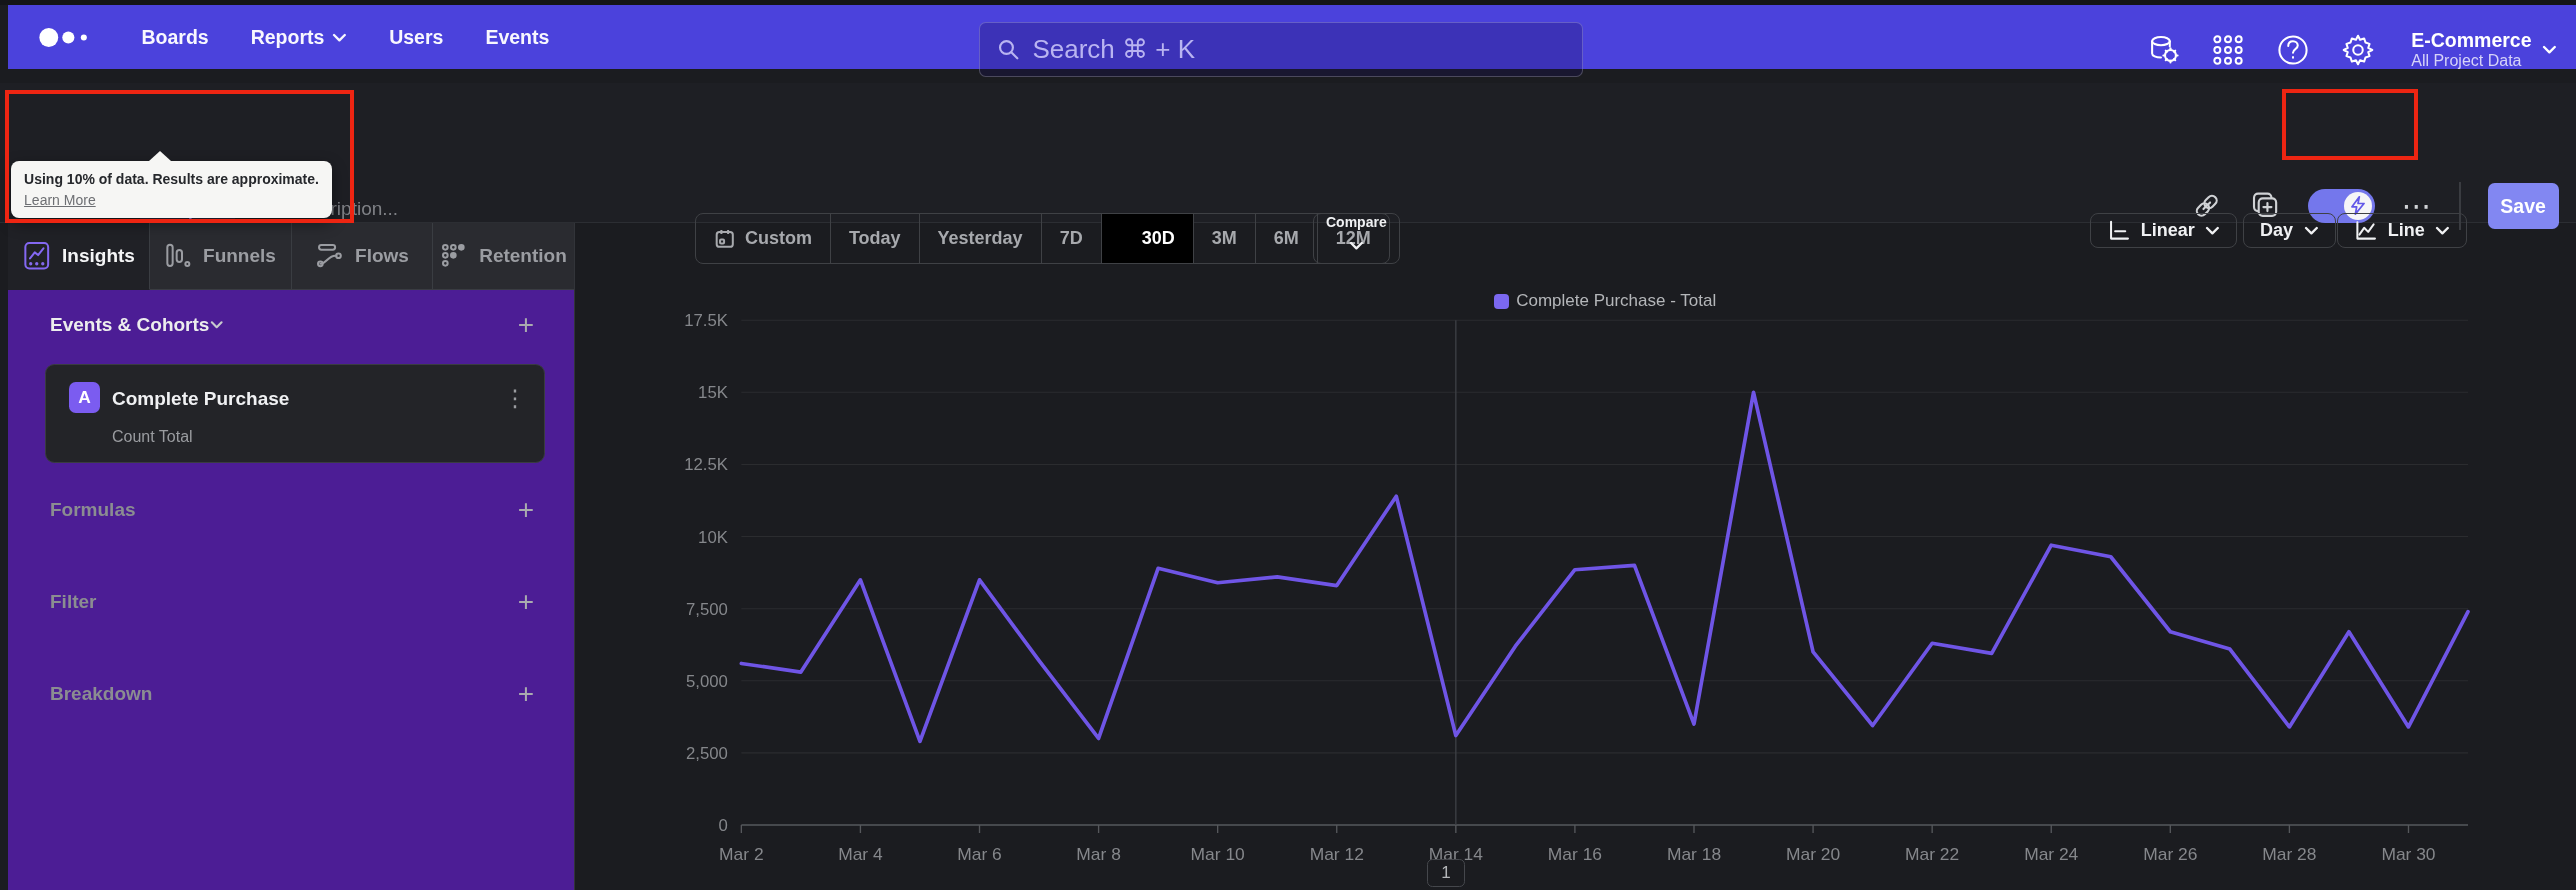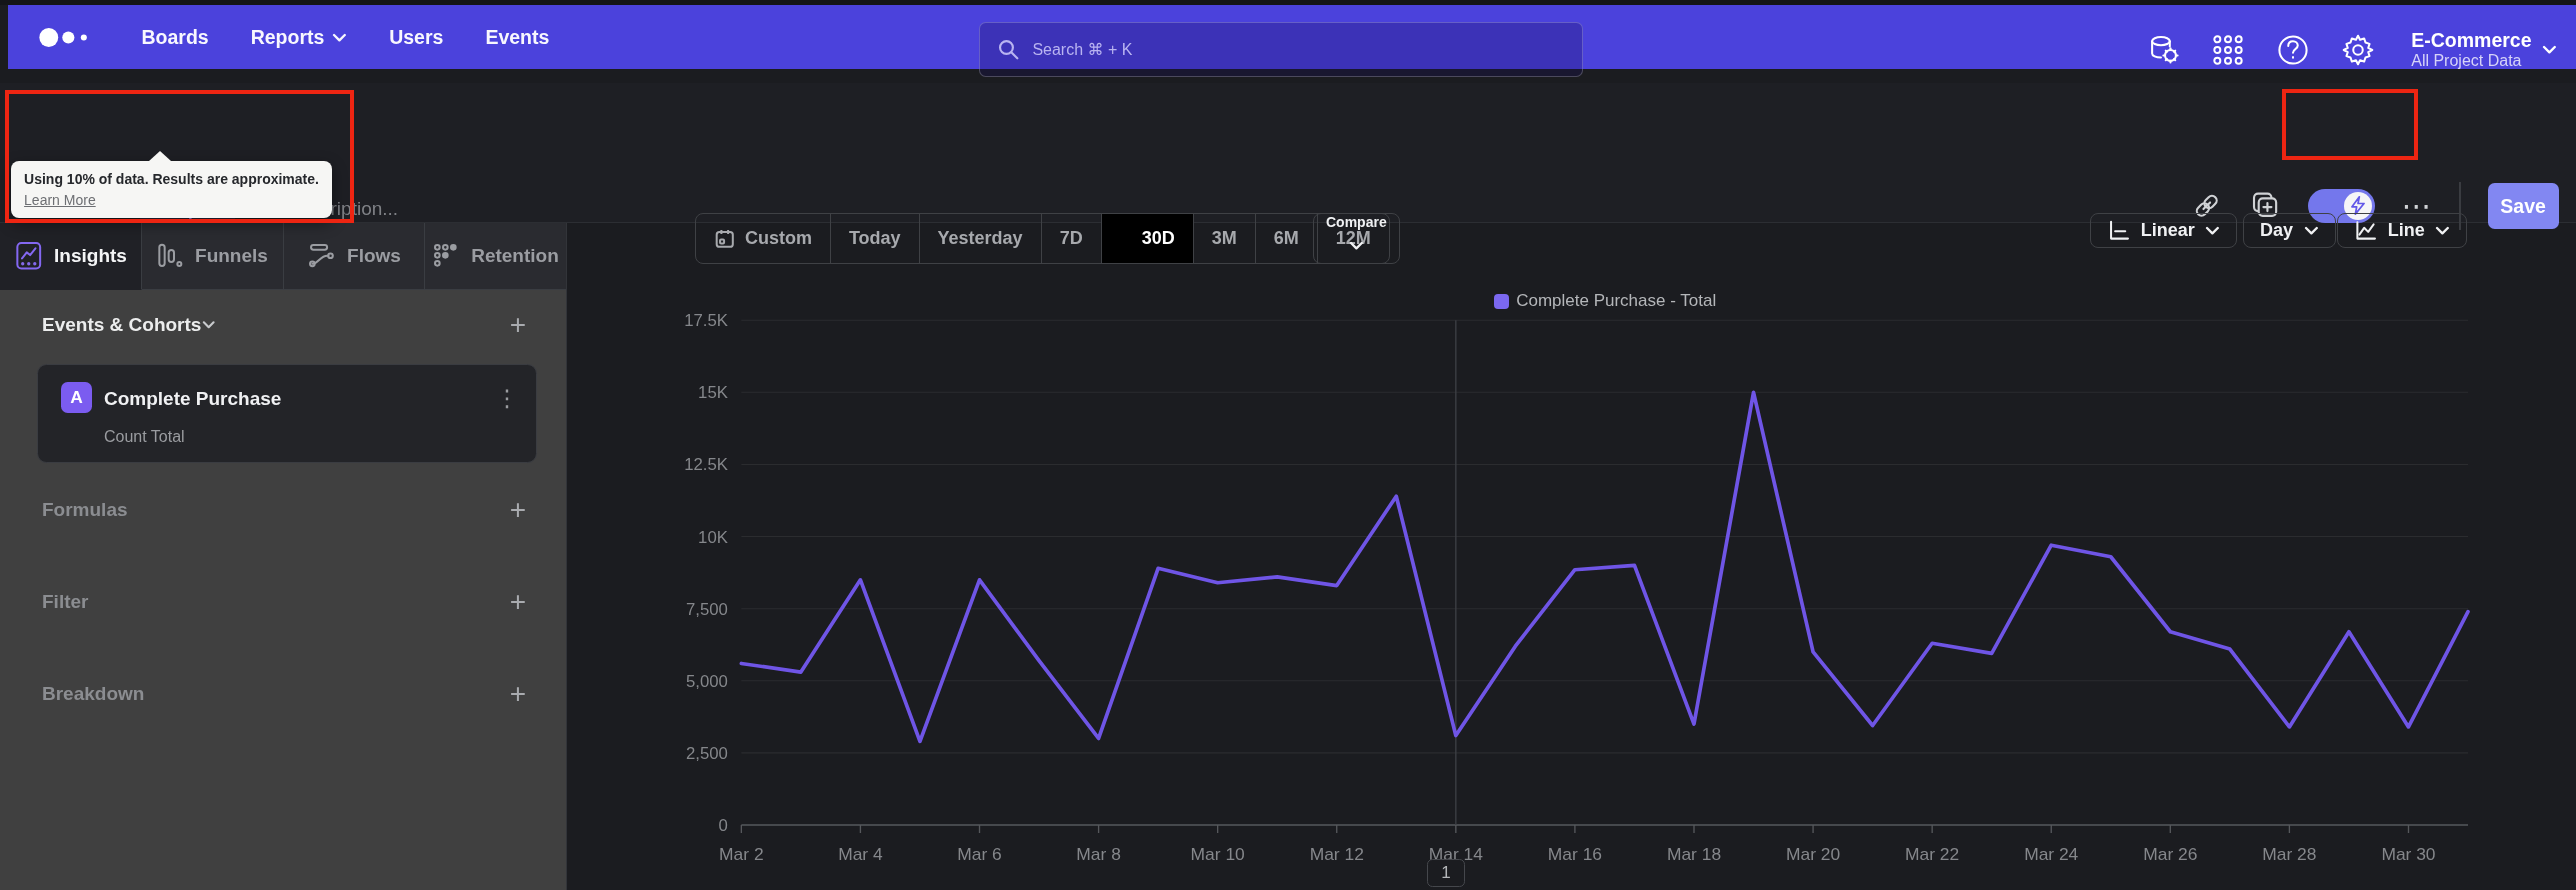--- a/index.html
+++ b/index.html
@@ -14,21 +14,21 @@
   #topnav { left:8px; top:5.4px; width:2576px; height:64px; background:#4b42dc;
             display:flex; align-items:center; color:#fff; }
   .nav-logo { display:flex; align-items:center; margin-left:29.5px; width:62px; }
   .nav-link { font-size:19.5px; font-weight:600; color:rgba(255,255,255,0.96);
               margin-left:42px; display:flex; align-items:center; gap:8px; cursor:pointer; }
   .chev { width:14.8px; height:9.4px; }
   .chev polyline { fill:none; stroke:currentColor; stroke-width:3.5; stroke-linecap:round; stroke-linejoin:round; }
   #search-box { position:absolute; left:971px; top:17px; width:604px; height:55px;
                 background:rgba(20,10,90,0.28); border:0.7px solid rgba(255,255,255,0.22);
                 border-radius:6.7px; display:flex; align-items:center; padding-left:17.4px;
-                color:#b9b4f1; font-size:16px; gap:12px; }
+                color:#b9b4f1; font-size:26px; gap:12px; }
   .nav-right { position:absolute; right:27px; top:5.4px; height:78px; display:flex; align-items:center; gap:31px; }
   .nav-icon { width:34px; height:34px; display:flex; align-items:center; justify-content:center; cursor:pointer; }
   .nav-icon svg { stroke:#fff; fill:none; stroke-width:3; stroke-linecap:round; stroke-linejoin:round; }
   #project-switcher { display:flex; align-items:center; gap:10.7px; cursor:pointer; margin-left:5.4px; }
   #project-name { font-size:19.5px; font-weight:700; line-height:1.15; }
   #project-scope { font-size:16px; color:#d6d3f8; line-height:1.2; }
 
   
   #titlebar { left:0; top:83px; width:2576px; height:140px; background:#1e1f24;
               border-bottom:1.3px solid #2c2e33; }
@@ -53,21 +53,21 @@
   #red-rect-toggle { left:2282px; top:89px; width:136px; height:71px; }
   #sample-tooltip { left:10.7px; top:161px; background:#f6f6f4; border-radius:8px; padding:10px 13.4px;
                     box-shadow:0 5.4px 14.8px rgba(0,0,0,0.45); z-index:40; white-space:nowrap; }
   #sample-tooltip .tip-arrow { position:absolute; left:138px; top:-10px; width:0; height:0;
                     border-left:11.4px solid transparent; border-right:11.4px solid transparent;
                     border-bottom:10.7px solid #f6f6f4; }
   #tooltip-text { font-size:14px; font-weight:700; color:#26282c; }
   #tooltip-link { font-size:14px; color:#6d6f73; text-decoration:underline; margin-top:4.7px; display:inline-block; cursor:pointer; }
 
   
-  #sidebar { left:0; top:223px; width:567px; height:667px; background:#404040; border-right:1.3px solid #323439; }
+  #sidebar { left:8px; top:223px; width:567px; height:667px; background:#4c1d95; border-right:1.3px solid #323439; }
   #tabs { position:absolute; left:0; top:0; width:566px; height:67px; display:flex; }
   .tab { flex:1; display:flex; align-items:center; justify-content:center; gap:10.7px;
          background:#2a2b30; border-right:1.3px solid #3a3d42; border-bottom:1.3px solid #3a3d42;
          color:#9b9da2; font-size:19px; font-weight:600; cursor:pointer; }
   .tab:last-child { border-right:none; }
   .tab.active { background:#202126; color:#f4f5f6; border-bottom:1.3px solid transparent; }
   .tab svg { fill:none; stroke:currentColor; stroke-width:3; stroke-linecap:round; stroke-linejoin:round; }
   .tab.active svg { stroke:#8468f2; }
   .side-section { position:absolute; left:42px; right:40px; display:flex; align-items:center; justify-content:space-between; }
   .side-label { font-size:19px; font-weight:700; color:#8b8d91; }

